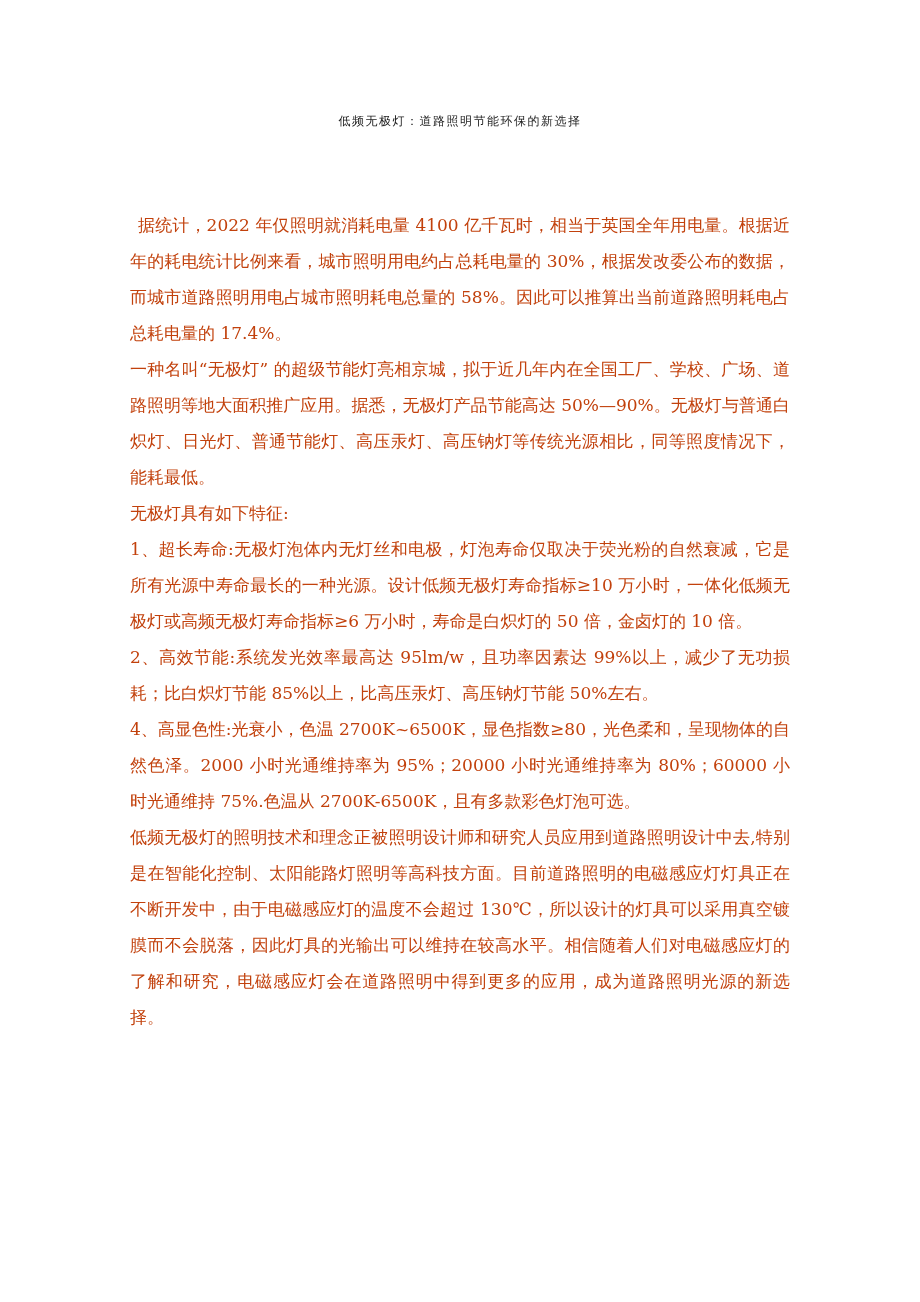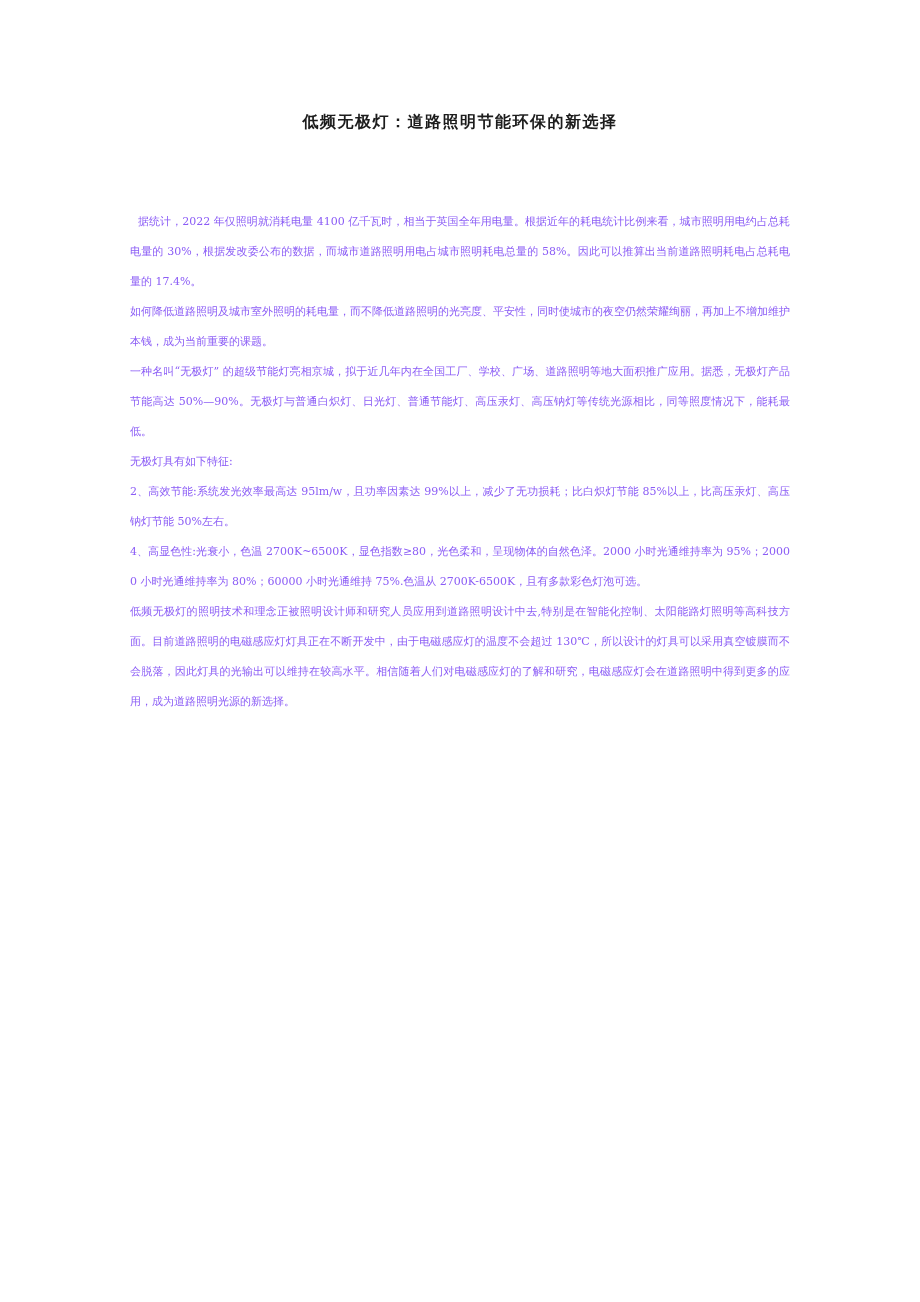--- a/index.html
+++ b/index.html
@@ -17,51 +17,51 @@
     position: relative;
     width: 920px;
     height: 1302px;
     background: #ffffff;
     overflow: hidden;
   }
   .doc-title {
     margin: 0;
     padding-top: 108px;
     text-align: center;
-    font-size: 16px;
-    font-weight: bold;
+    font-size: 12px;
+    font-weight: normal;
     letter-spacing: 1.5px;
     line-height: 27px;
     color: #1c1c1c;
   }
   .doc-body {
     width: 660px;
     margin: 72px auto 0 auto;
   }
   .para {
     margin: 0;
-    font-size: 11px;
-    line-height: 30px;
+    font-size: 17px;
+    line-height: 36px;
     text-align: justify;
     text-justify: inter-ideograph;
     word-break: break-all;
-    color: #8b5cf6;
+    color: #c2410c;
   }
   .para.first-indent {
     text-indent: 8px;
   }
 </style>
 </head>
 <body>
 
 <div class="page">
   <h1 class="doc-title">低频无极灯：道路照明节能环保的新选择</h1>
 
   <div class="doc-body">
     <p class="para first-indent">据统计，2022 年仅照明就消耗电量 4100 亿千瓦时，相当于英国全年用电量。根据近年的耗电统计比例来看，城市照明用电约占总耗电量的 30%，根据发改委公布的数据，而城市道路照明用电占城市照明耗电总量的 58%。因此可以推算出当前道路照明耗电占总耗电量的 17.4%。</p>
-    <p class="para">如何降低道路照明及城市室外照明的耗电量，而不降低道路照明的光亮度、平安性，同时使城市的夜空仍然荣耀绚丽，再加上不增加维护本钱，成为当前重要的课题。</p>
     <p class="para">一种名叫“无极灯” 的超级节能灯亮相京城，拟于近几年内在全国工厂、学校、广场、道路照明等地大面积推广应用。据悉，无极灯产品节能高达 50%—90%。无极灯与普通白炽灯、日光灯、普通节能灯、高压汞灯、高压钠灯等传统光源相比，同等照度情况下，能耗最低。</p>
     <p class="para">无极灯具有如下特征:</p>
+    <p class="para">1、超长寿命:无极灯泡体内无灯丝和电极，灯泡寿命仅取决于荧光粉的自然衰减，它是所有光源中寿命最长的一种光源。设计低频无极灯寿命指标≥10 万小时，一体化低频无极灯或高频无极灯寿命指标≥6 万小时，寿命是白炽灯的 50 倍，金卤灯的 10 倍。</p>
     <p class="para">2、高效节能:系统发光效率最高达 95lm/w，且功率因素达 99%以上，减少了无功损耗；比白炽灯节能 85%以上，比高压汞灯、高压钠灯节能 50%左右。</p>
     <p class="para">4、高显色性:光衰小，色温 2700K~6500K，显色指数≥80，光色柔和，呈现物体的自然色泽。2000 小时光通维持率为 95%；20000 小时光通维持率为 80%；60000 小时光通维持 75%.色温从 2700K-6500K，且有多款彩色灯泡可选。</p>
     <p class="para">低频无极灯的照明技术和理念正被照明设计师和研究人员应用到道路照明设计中去,特别是在智能化控制、太阳能路灯照明等高科技方面。目前道路照明的电磁感应灯灯具正在不断开发中，由于电磁感应灯的温度不会超过 130℃，所以设计的灯具可以采用真空镀膜而不会脱落，因此灯具的光输出可以维持在较高水平。相信随着人们对电磁感应灯的了解和研究，电磁感应灯会在道路照明中得到更多的应用，成为道路照明光源的新选择。</p>
   </div>
 </div>
 
 </body></html>

